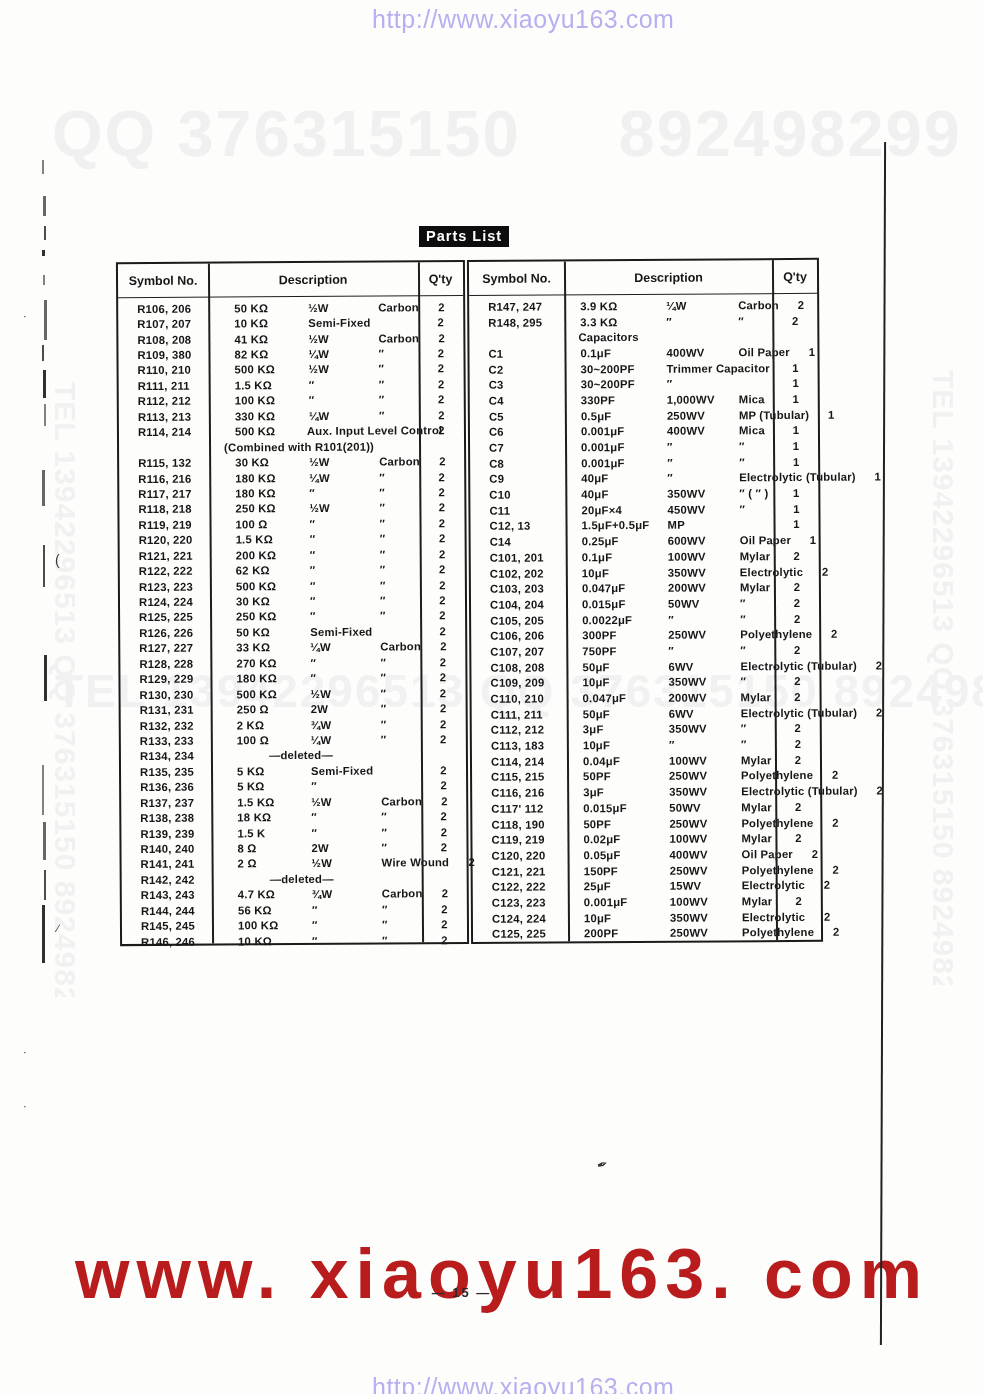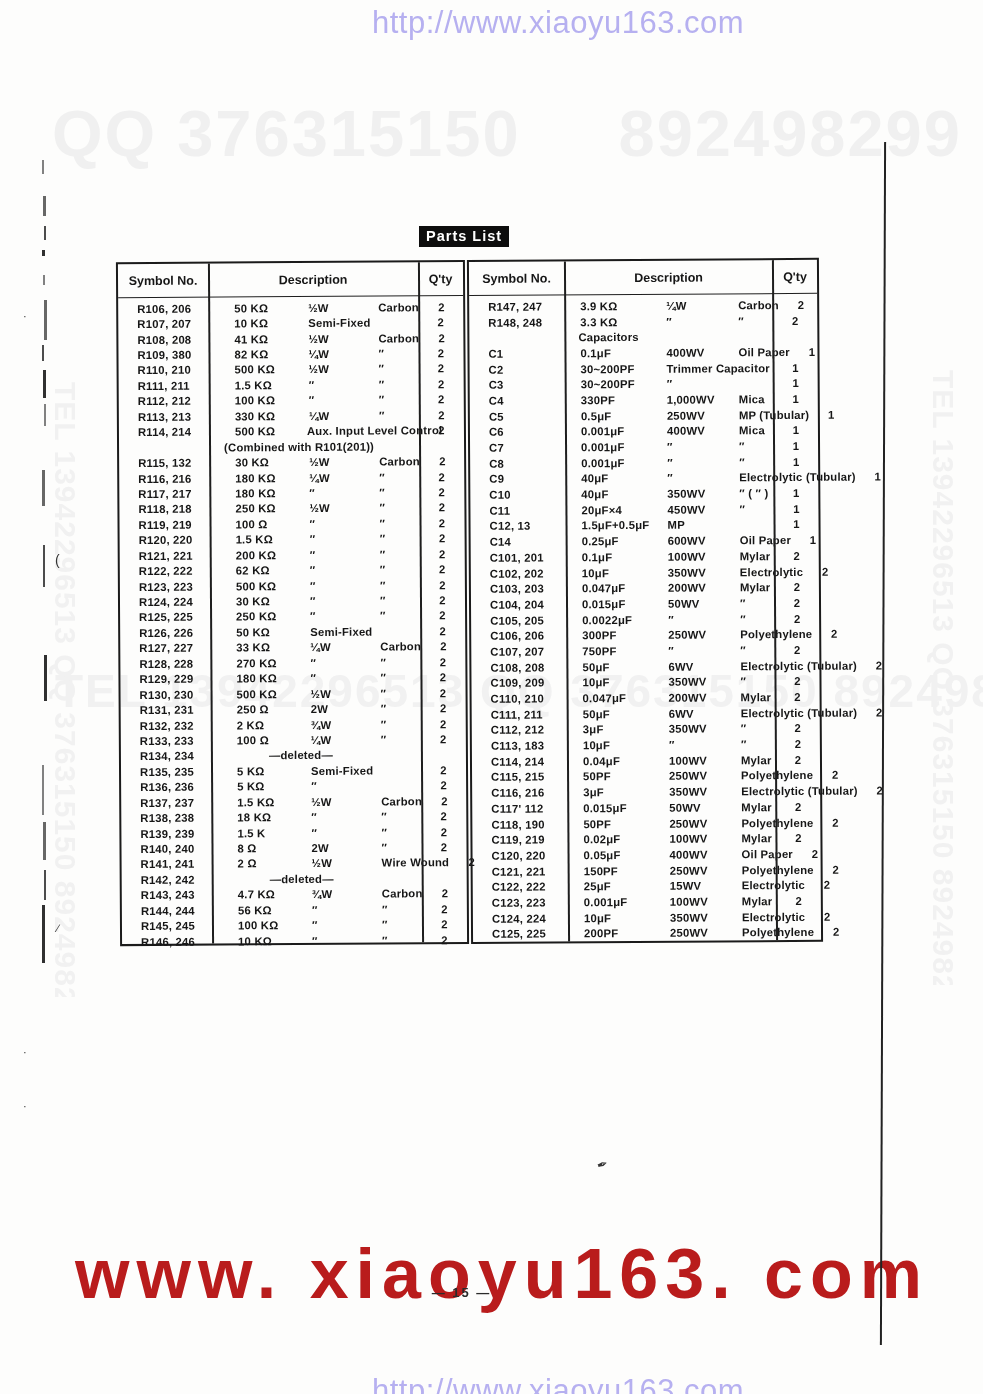--- a/index.html
+++ b/index.html
@@ -4,21 +4,21 @@
 <style>
   html,body{margin:0;padding:0;}
   body{
     width:983px;height:1394px;position:relative;overflow:hidden;
     background:#fdfdfc;
     font-family:"Liberation Sans","DejaVu Sans",sans-serif;
     -webkit-font-smoothing:antialiased;
   }
   
   .wm{position:absolute;color:#f0f0f0;font-weight:bold;white-space:nowrap;z-index:0;user-select:none;}
-  .wm-url{color:#b6b0f0;font-weight:normal;font-size:31px;letter-spacing:.5px;}
+  .wm-url{color:#b6b0f0;font-weight:normal;font-size:25px;letter-spacing:.5px;}
   #wm-top-url{left:372px;top:5px;}
   #wm-bottom-url{left:372px;top:1373px;}
   #wm-qq{left:52px;top:96px;font-size:65px;letter-spacing:2px;display:flex;gap:98px;color:#f0f0f0;}
   #wm-mid{left:55px;top:664px;font-size:46px;letter-spacing:2px;color:#f1f1f1;}
   .wm-vert{writing-mode:vertical-rl;font-size:30px;letter-spacing:1px;color:#f1f1f1;height:615px;overflow:hidden;}
   #wm-vleft{left:48px;top:382px;}
   #wm-vright{left:926px;top:370px;}
   #wm-big{left:75px;top:1234px;font-size:70px;letter-spacing:7px;color:#b91c1c;}
   
   .artifact{position:absolute;background:#1c1c1c;z-index:3;}
@@ -493,21 +493,21 @@
         <div class="row">
           <div class="c-sym">R147, 247</div>
           <div class="c-desc">
             <span class="d-v">3.9 KΩ</span>
             <span class="d-w">¼W</span>
             <span class="d-m">Carbon</span>
           </div>
           <div class="c-qty">2</div>
         </div>
         <div class="row">
-          <div class="c-sym">R148, 248</div>
+          <div class="c-sym">R148, 295</div>
           <div class="c-desc">
             <span class="d-v">3.3 KΩ</span>
             <span class="d-w">″</span>
             <span class="d-m">″</span>
           </div>
           <div class="c-qty">2</div>
         </div>
         <div class="row">
           <div class="c-sym"></div>
           <div class="c-desc sub">Capacitors</div>

